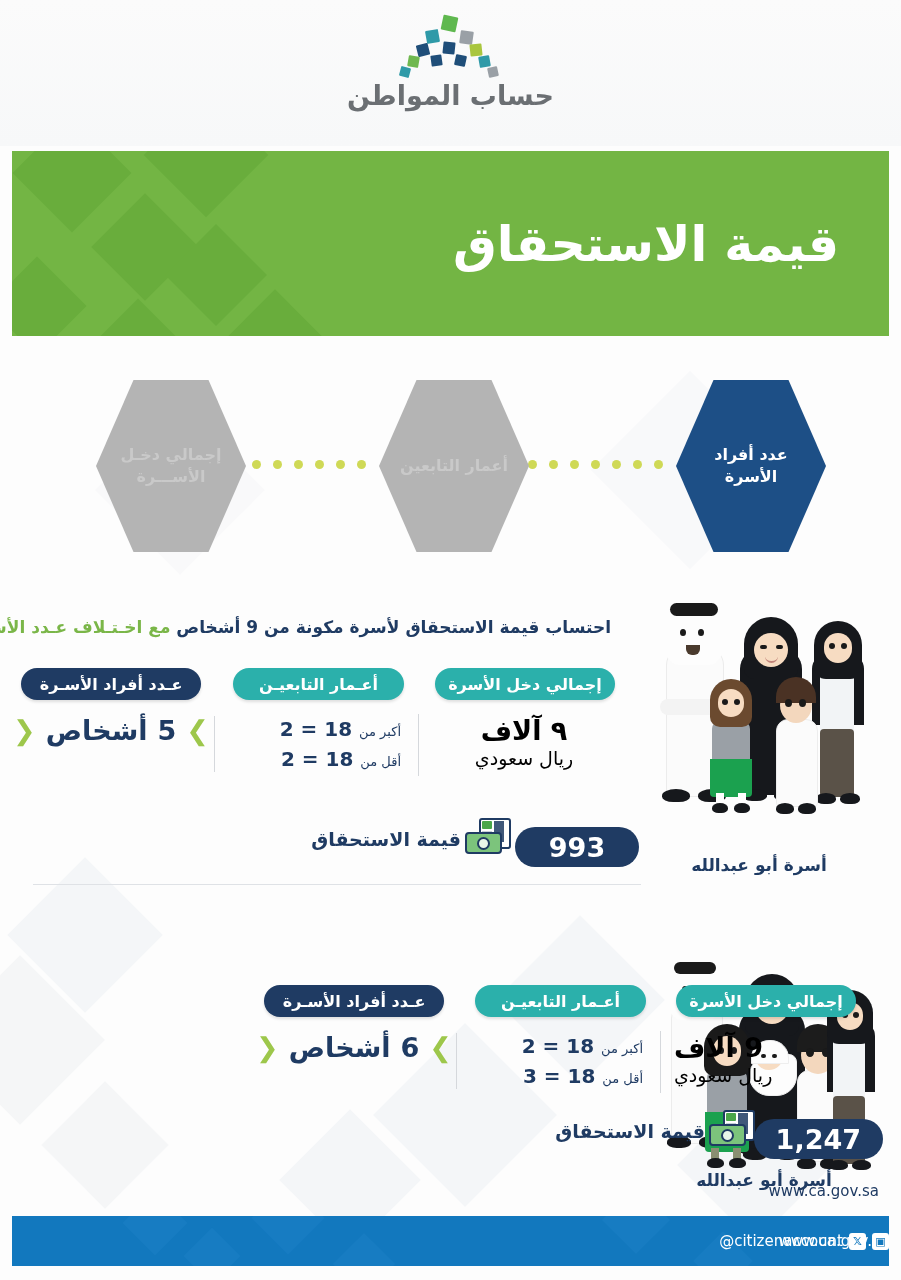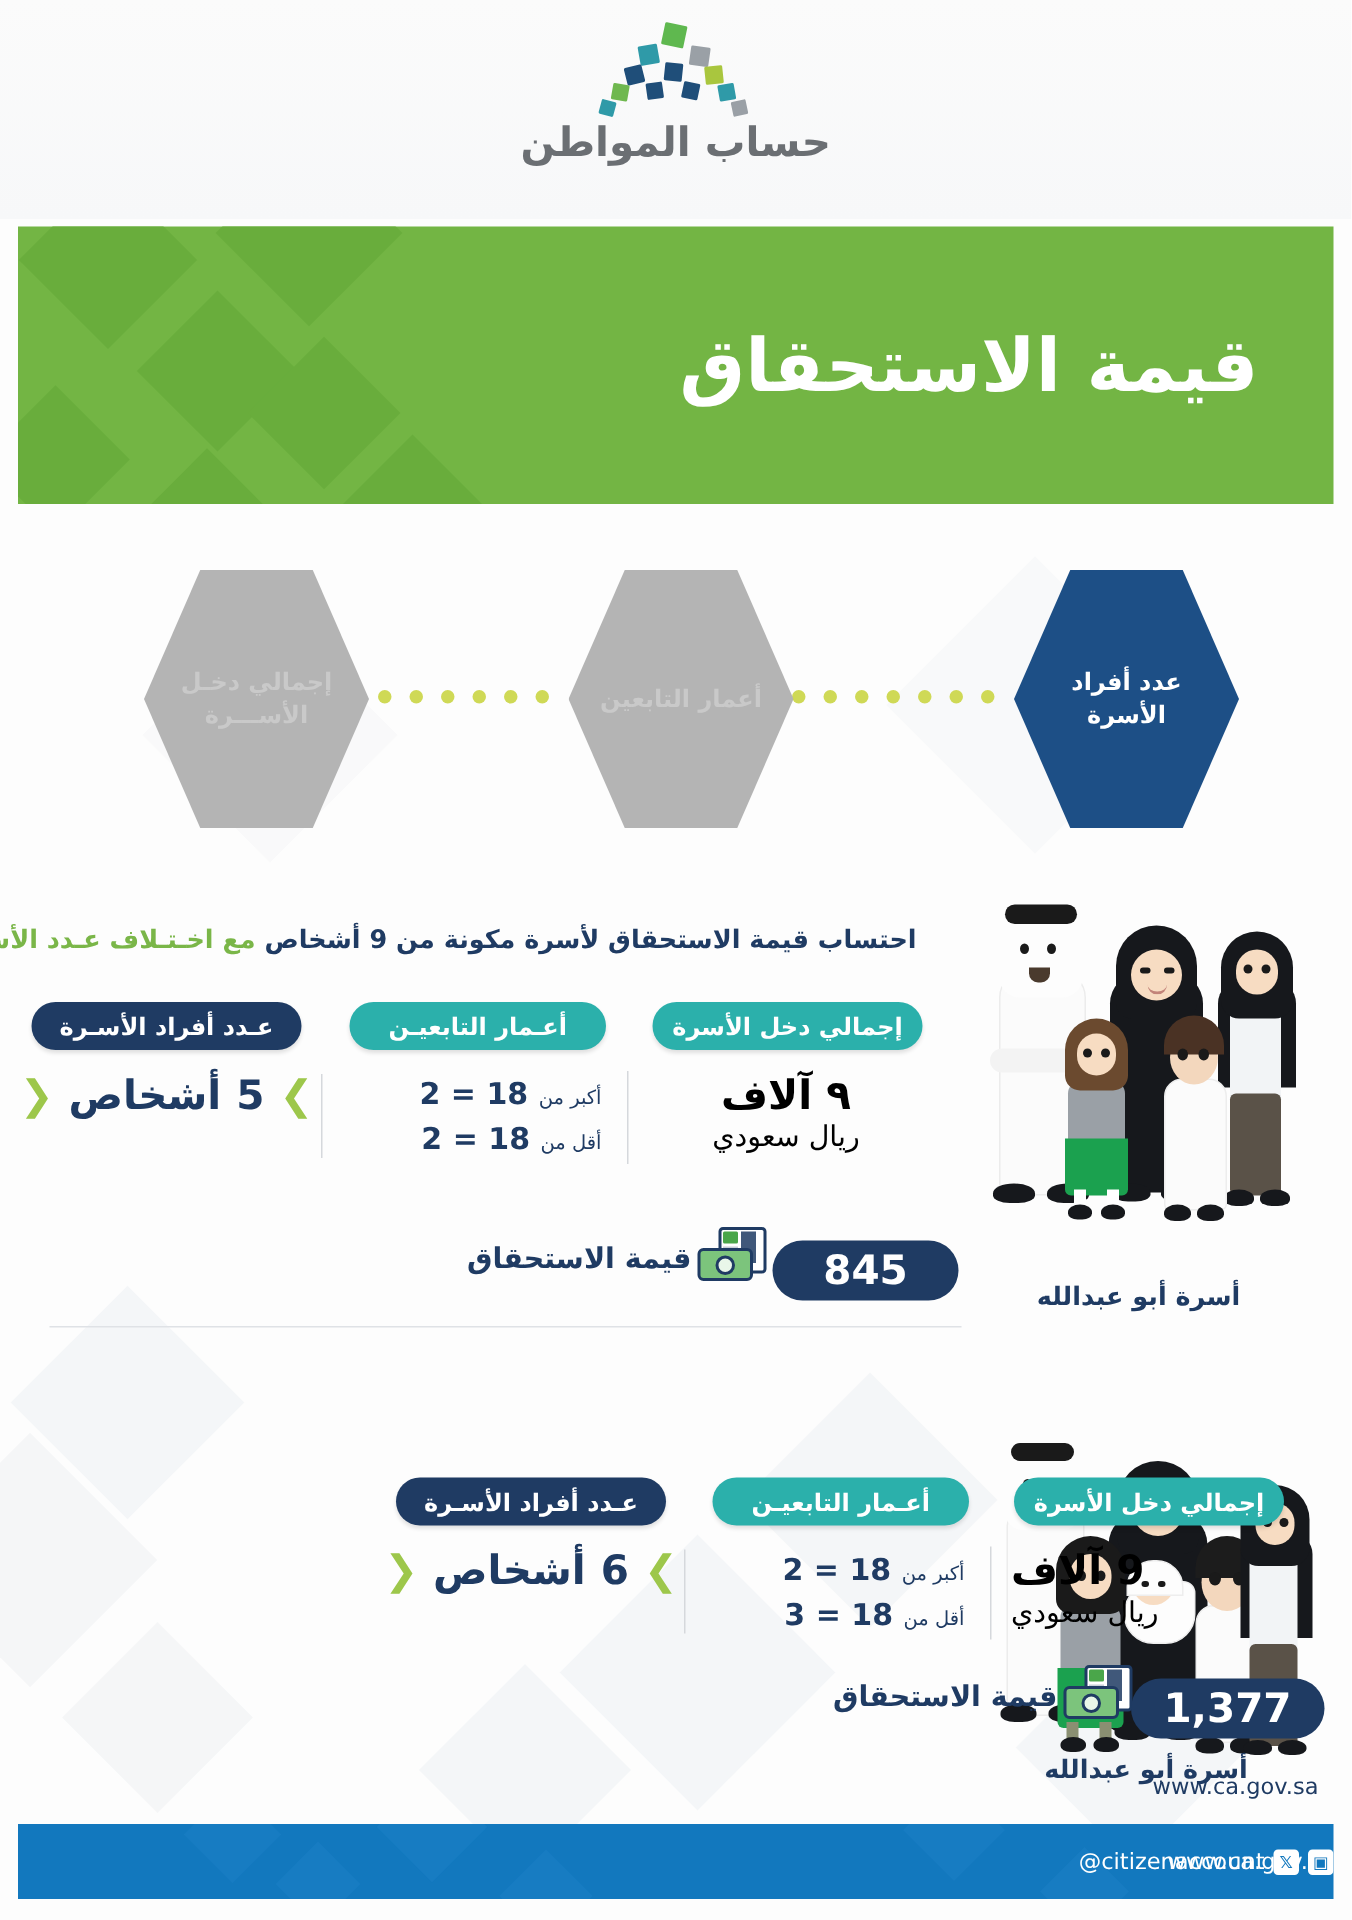--- a/index.html
+++ b/index.html
@@ -283,21 +283,21 @@
 
     <div class="amount-label" style="right:440px;top:828px;pointer-events:auto;">قيمة الاستحقاق</div>
     <div class="calcicon" style="right:392px;top:818px;pointer-events:auto;">
       <div style="position:absolute;left:14px;top:0;width:28px;height:27px;background:#fff;border:2px solid #1f3b63;border-radius:3px;"></div>
       <div style="position:absolute;left:17px;top:3px;width:10px;height:8px;background:#4aa64a;border-radius:1px;"></div>
       <div style="position:absolute;left:29px;top:3px;width:10px;height:21px;background:#1f3b63;opacity:.85;"></div>
       <div style="position:absolute;left:17px;top:13px;width:10px;height:11px;background:#1f3b63;opacity:.25;"></div>
       <div style="position:absolute;left:0;top:14px;width:33px;height:18px;background:#7cc47c;border:2px solid #1f3b63;border-radius:4px;"></div>
       <div style="position:absolute;left:12px;top:19px;width:9px;height:9px;background:#e9f6e9;border:2px solid #1f3b63;border-radius:50%;"></div>
     </div>
-    <div class="amount-chip" style="right:262px;top:827px;min-width:124px;pointer-events:auto;">845</div>
+    <div class="amount-chip" style="right:262px;top:827px;min-width:124px;pointer-events:auto;">993</div>
 
     <div class="hr" style="right:260px;top:884px;width:608px;"></div>
   </div>
 
   <div class="case" style="left:0;top:0;width:901px;height:1280px;pointer-events:none;">
 
     <div class="family" style="left:25px;right:auto;top:962px;width:215px;height:210px;pointer-events:auto;position:absolute;left:unset;right:25px;">
 
       <div class="fig" style="left:2px;top:0px;width:66px;height:185px;">
         <div class="body" style="left:8px;top:40px;width:50px;height:140px;background:#fbfbfb;border-radius:16px 16px 6px 6px;border:1px solid #ececec;"></div>
@@ -404,21 +404,21 @@
 
     <div class="amount-label" style="right:196px;top:1120px;pointer-events:auto;">قيمة الاستحقاق</div>
     <div class="calcicon" style="right:148px;top:1110px;pointer-events:auto;">
       <div style="position:absolute;left:14px;top:0;width:28px;height:27px;background:#fff;border:2px solid #1f3b63;border-radius:3px;"></div>
       <div style="position:absolute;left:17px;top:3px;width:10px;height:8px;background:#4aa64a;border-radius:1px;"></div>
       <div style="position:absolute;left:29px;top:3px;width:10px;height:21px;background:#1f3b63;opacity:.85;"></div>
       <div style="position:absolute;left:17px;top:13px;width:10px;height:11px;background:#1f3b63;opacity:.25;"></div>
       <div style="position:absolute;left:0;top:14px;width:33px;height:18px;background:#7cc47c;border:2px solid #1f3b63;border-radius:4px;"></div>
       <div style="position:absolute;left:12px;top:19px;width:9px;height:9px;background:#e9f6e9;border:2px solid #1f3b63;border-radius:50%;"></div>
     </div>
-    <div class="amount-chip" style="right:18px;top:1119px;min-width:124px;pointer-events:auto;">1,377</div>
+    <div class="amount-chip" style="right:18px;top:1119px;min-width:124px;pointer-events:auto;">1,247</div>
 
     <div class="url-small" style="right:22px;top:1182px;direction:ltr;pointer-events:auto;">www.ca.gov.sa</div>
   </div>
 
   <div class="footer">
     <div class="dia" style="left:120px;top:-16px;width:46px;height:46px;"></div>
     <div class="dia" style="left:180px;top:20px;width:40px;height:40px;"></div>
     <div class="dia" style="left:250px;top:-24px;width:52px;height:52px;"></div>
     <div class="dia" style="left:330px;top:26px;width:44px;height:44px;"></div>
     <div class="dia" style="left:600px;top:-20px;width:48px;height:48px;"></div>

